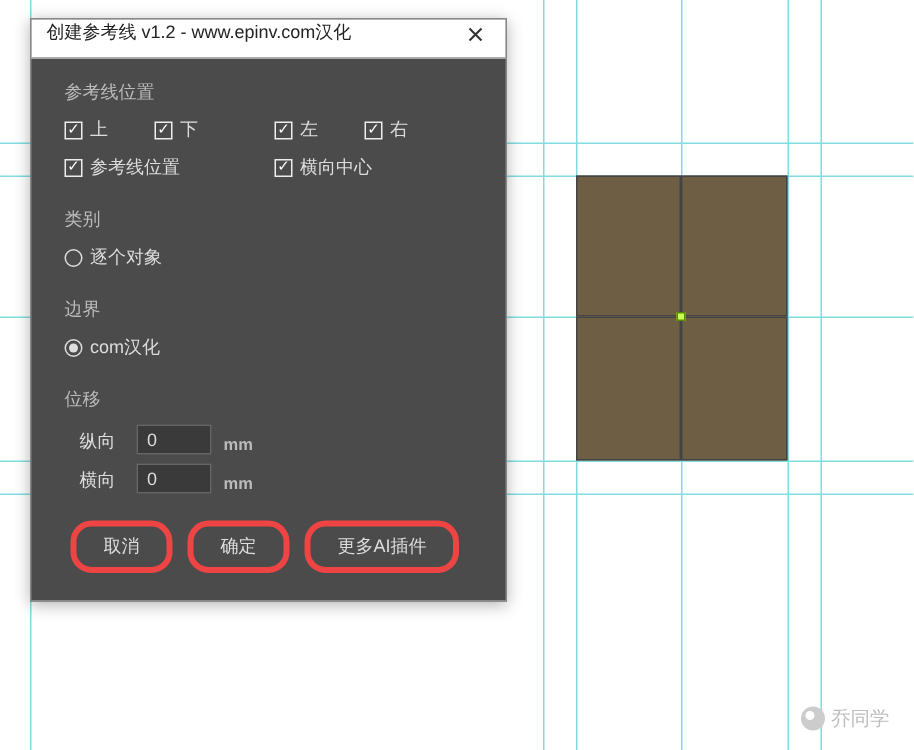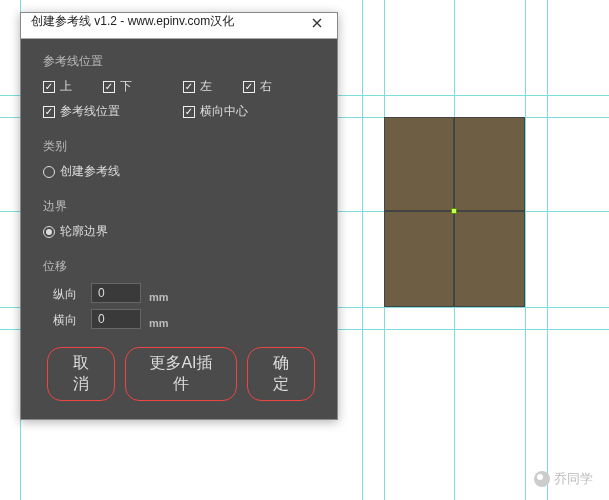--- a/index.html
+++ b/index.html
@@ -112,27 +112,27 @@
     font-size: 12px;
   }
   .unit { color: #bbb; font-size: 11px; font-weight: bold; }
   .buttons {
     display: flex;
     gap: 10px;
     margin-top: 18px;
     padding-left: 4px;
   }
   .btn {
-    border: 1px solid #ef4444;
+    border: 4px solid #ef4444;
     border-radius: 14px;
     padding: 5px 18px;
     color: #ddd;
     background: transparent;
     cursor: pointer;
-    font-size: 16px;
+    font-size: 12px;
   }
 
   .watermark {
     position: absolute;
     right: 16px;
     bottom: 12px;
     color: #bdbdbd;
     font-size: 13px;
     display: flex;
     align-items: center;
@@ -214,53 +214,53 @@
           <span>横向中心</span>
         </div>
       </div>
     </div>
 
     <div class="group">
       <div class="group-title">类别</div>
       <div class="row">
         <div class="opt">
           <span class="radio"></span>
-          <span>创建参考线</span>
+          <span>逐个对象</span>
         </div>
       </div>
     </div>
 
     <div class="group">
       <div class="group-title">边界</div>
       <div class="row">
         <div class="opt">
           <span class="radio checked"></span>
-          <span>轮廓边界</span>
+          <span>com汉化</span>
         </div>
       </div>
     </div>
 
     <div class="group" style="margin-bottom:17px">
       <div class="group-title">位移</div>
       <div class="offset-row">
         <span class="offset-label">纵向</span>
         <input class="offset-input" value="0" style="">
         <span class="unit">mm</span>
       </div>
       <div class="offset-row">
         <span class="offset-label">横向</span>
         <input class="offset-input" value="0" style="">
         <span class="unit">mm</span>
       </div>
     </div>
 
     <div class="buttons">
       <button class="btn">取消</button>
+      <button class="btn">确定</button>
       <button class="btn">更多AI插件</button>
-      <button class="btn">确定</button>
     </div>
   </div>
 </div>
 
 <div class="watermark">
   <span class="wm-icon"></span>
   <span>乔同学</span>
 </div>
 
 </body></html>

